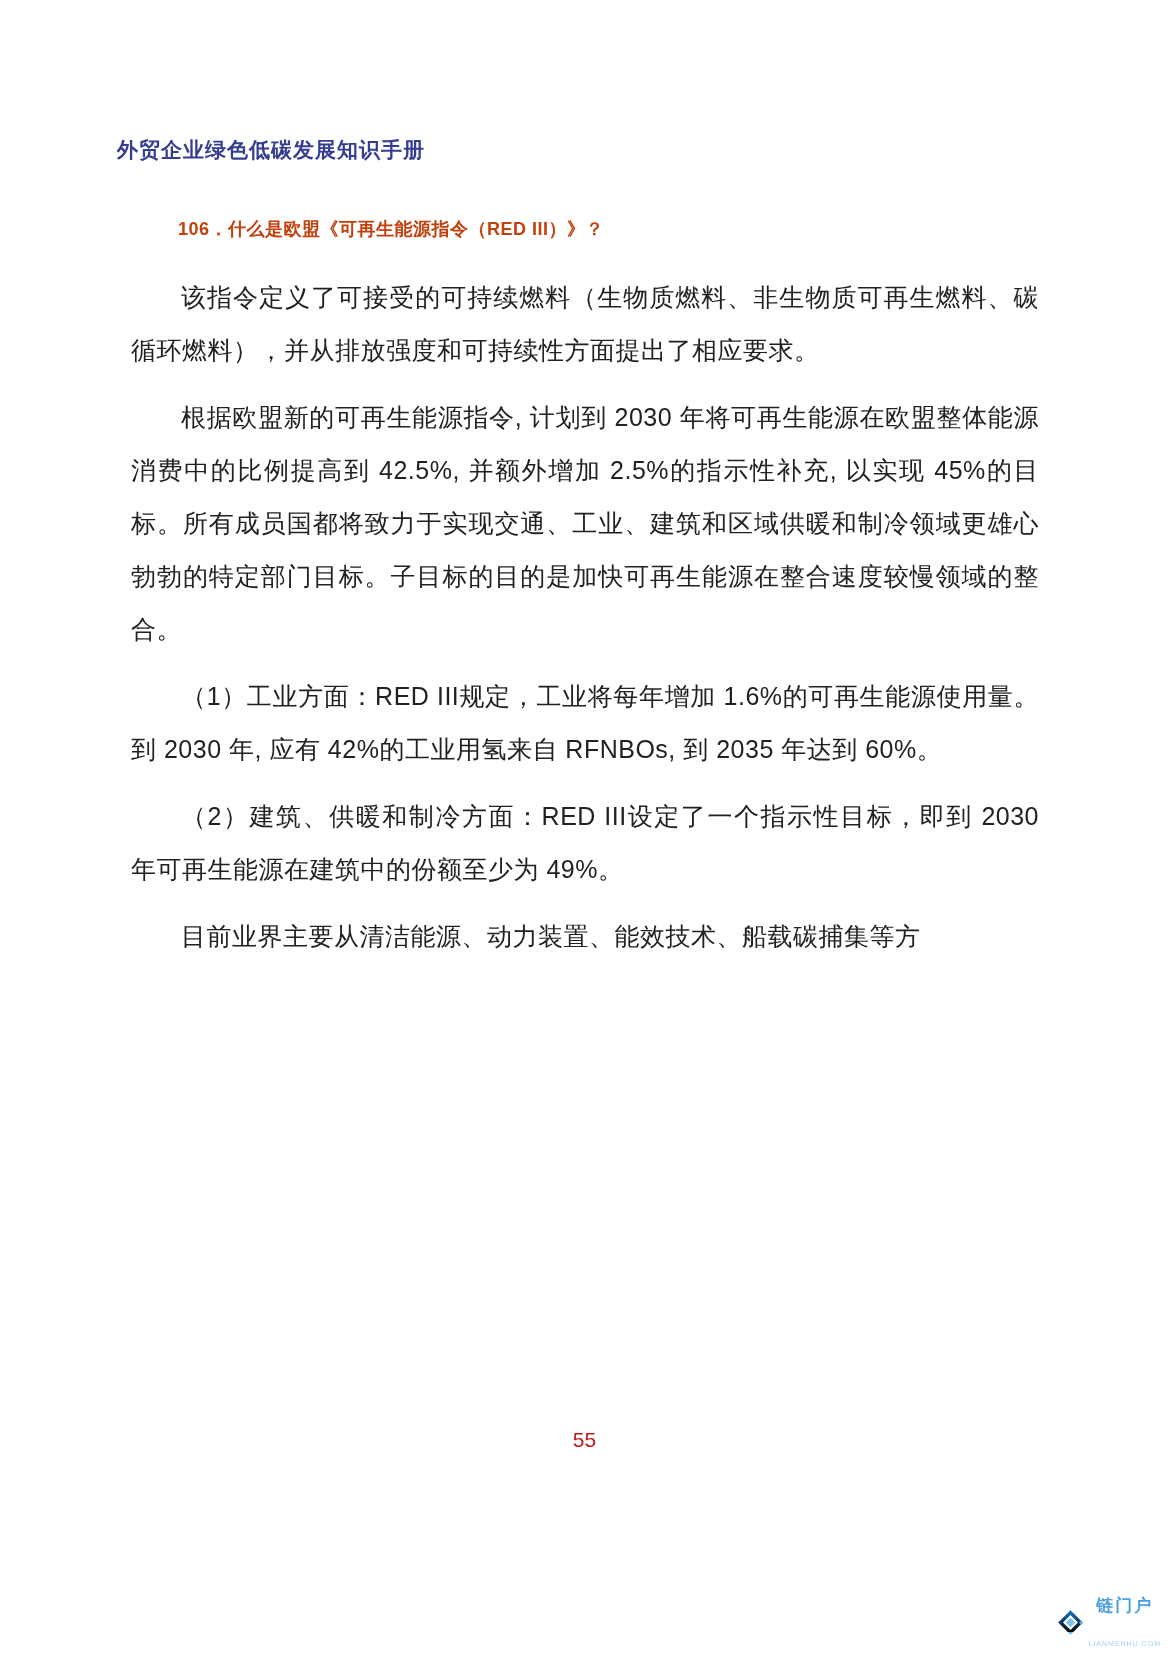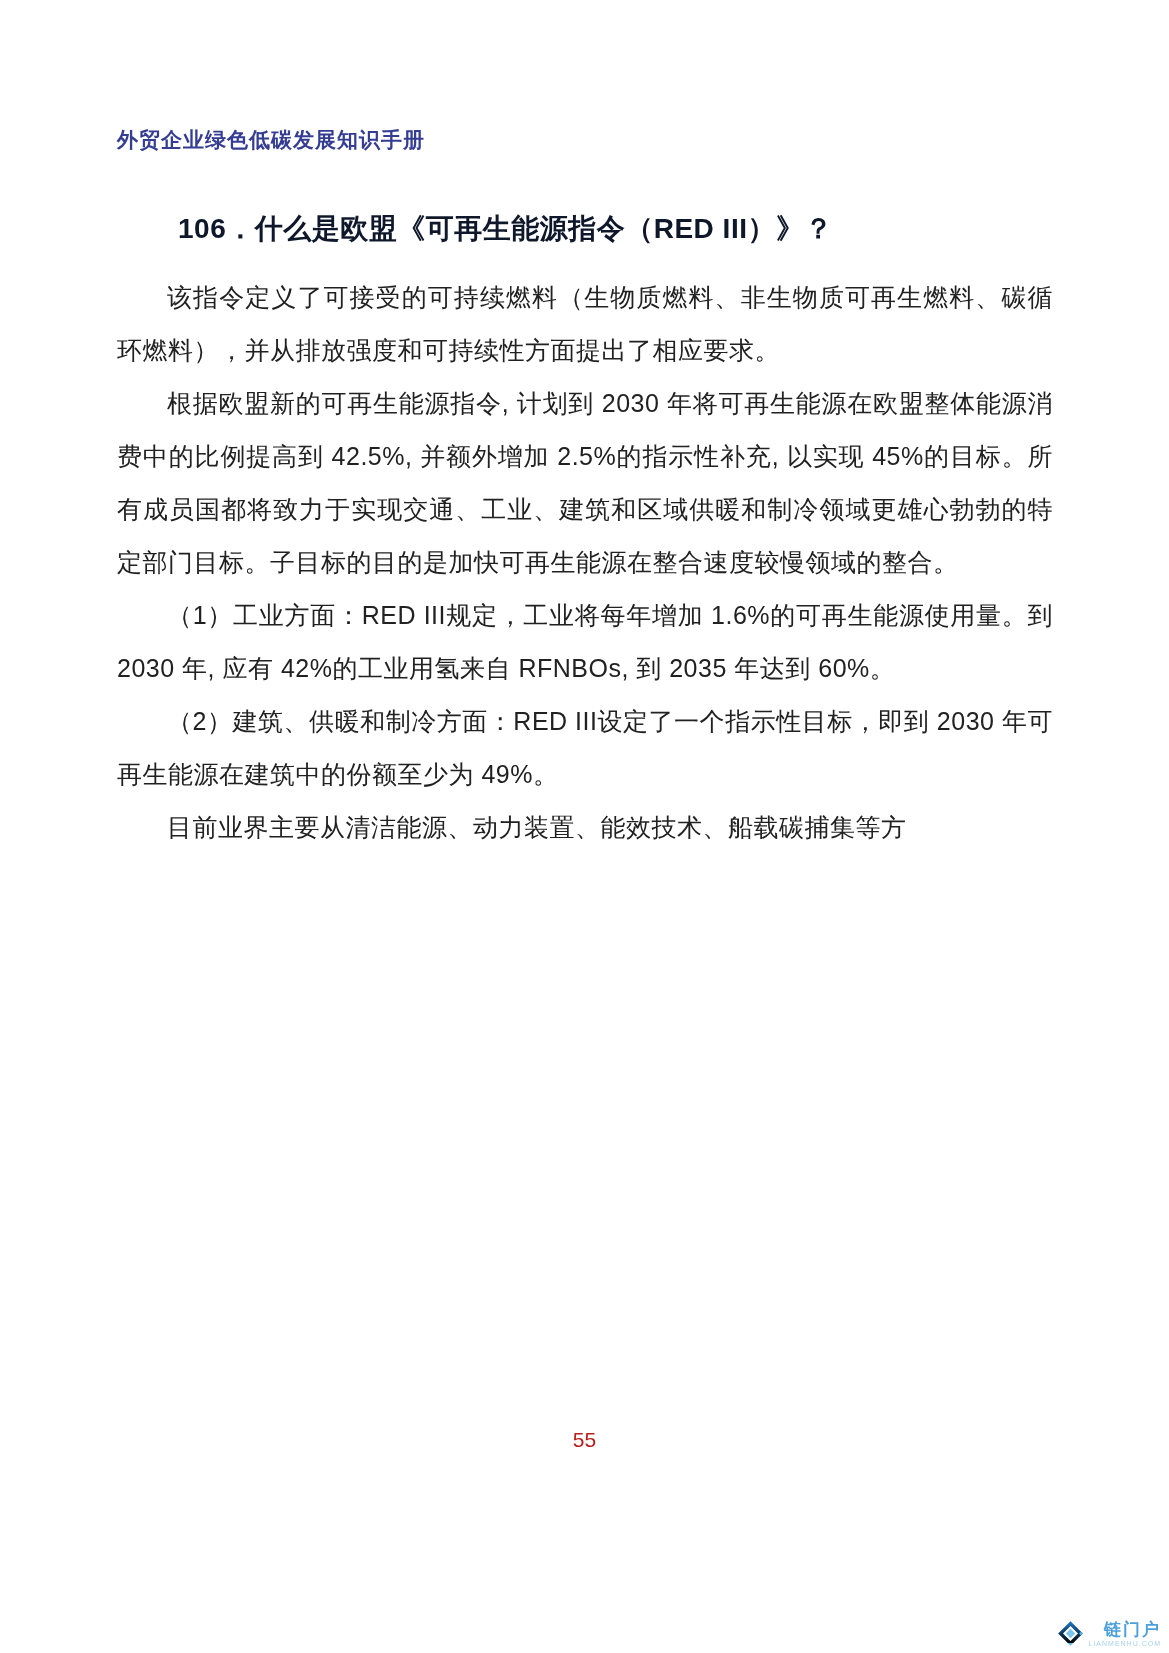--- a/index.html
+++ b/index.html
@@ -7,50 +7,50 @@
     position: relative;
     width: 1169px;
     height: 1653px;
     margin: 0 auto;
     background: #ffffff;
     font-family: "Liberation Sans", "DejaVu Sans", sans-serif;
     overflow: hidden;
   }
   .doc-header {
     position: absolute;
-    top: 126px;
+    top: 136px;
     left: 117px;
     font-size: 21px;
     font-weight: bold;
     color: #353d93;
     letter-spacing: 1px;
   }
   .content {
     position: absolute;
     top: 196px;
     left: 117px;
     width: 936px;
     color: #212121;
   }
   .sec-heading {
-    font-size: 28px;
+    font-size: 18px;
     font-weight: bold;
-    color: #0f172a;
+    color: #c2410c;
     line-height: 44px;
     margin: 11px 0 20px 0;
     text-indent: 61px;
     letter-spacing: 0.5px;
   }
   .sec-heading.second {
     margin-top: 14px;
   }
   .para {
     font-size: 25px;
     line-height: 53px;
-    margin: 0;
+    margin: 14px;
     text-indent: 2em;
     text-align: justify;
     letter-spacing: 0.5px;
   }
   .page-number {
     position: absolute;
     top: 1428px;
     left: 0;
     width: 100%;
     text-align: center;
@@ -62,22 +62,23 @@
     right: 8px;
     bottom: 6px;
     display: flex;
     align-items: center;
     gap: 4px;
   }
   .logo-diamond { display: inline-block; width: 27px; height: 27px; }
   .logo-text-stack {
     display: flex;
     flex-direction: column;
-    align-items: flex-end;
+    align-items: center;
     line-height: 1;
+    gap: 24px;
   }
   .logo-name {
     font-size: 17px;
     font-weight: bold;
     color: #4da0dc;
     letter-spacing: 2px;
   }
   .logo-sub {
     font-size: 7px;
     color: #a5d3ee;

